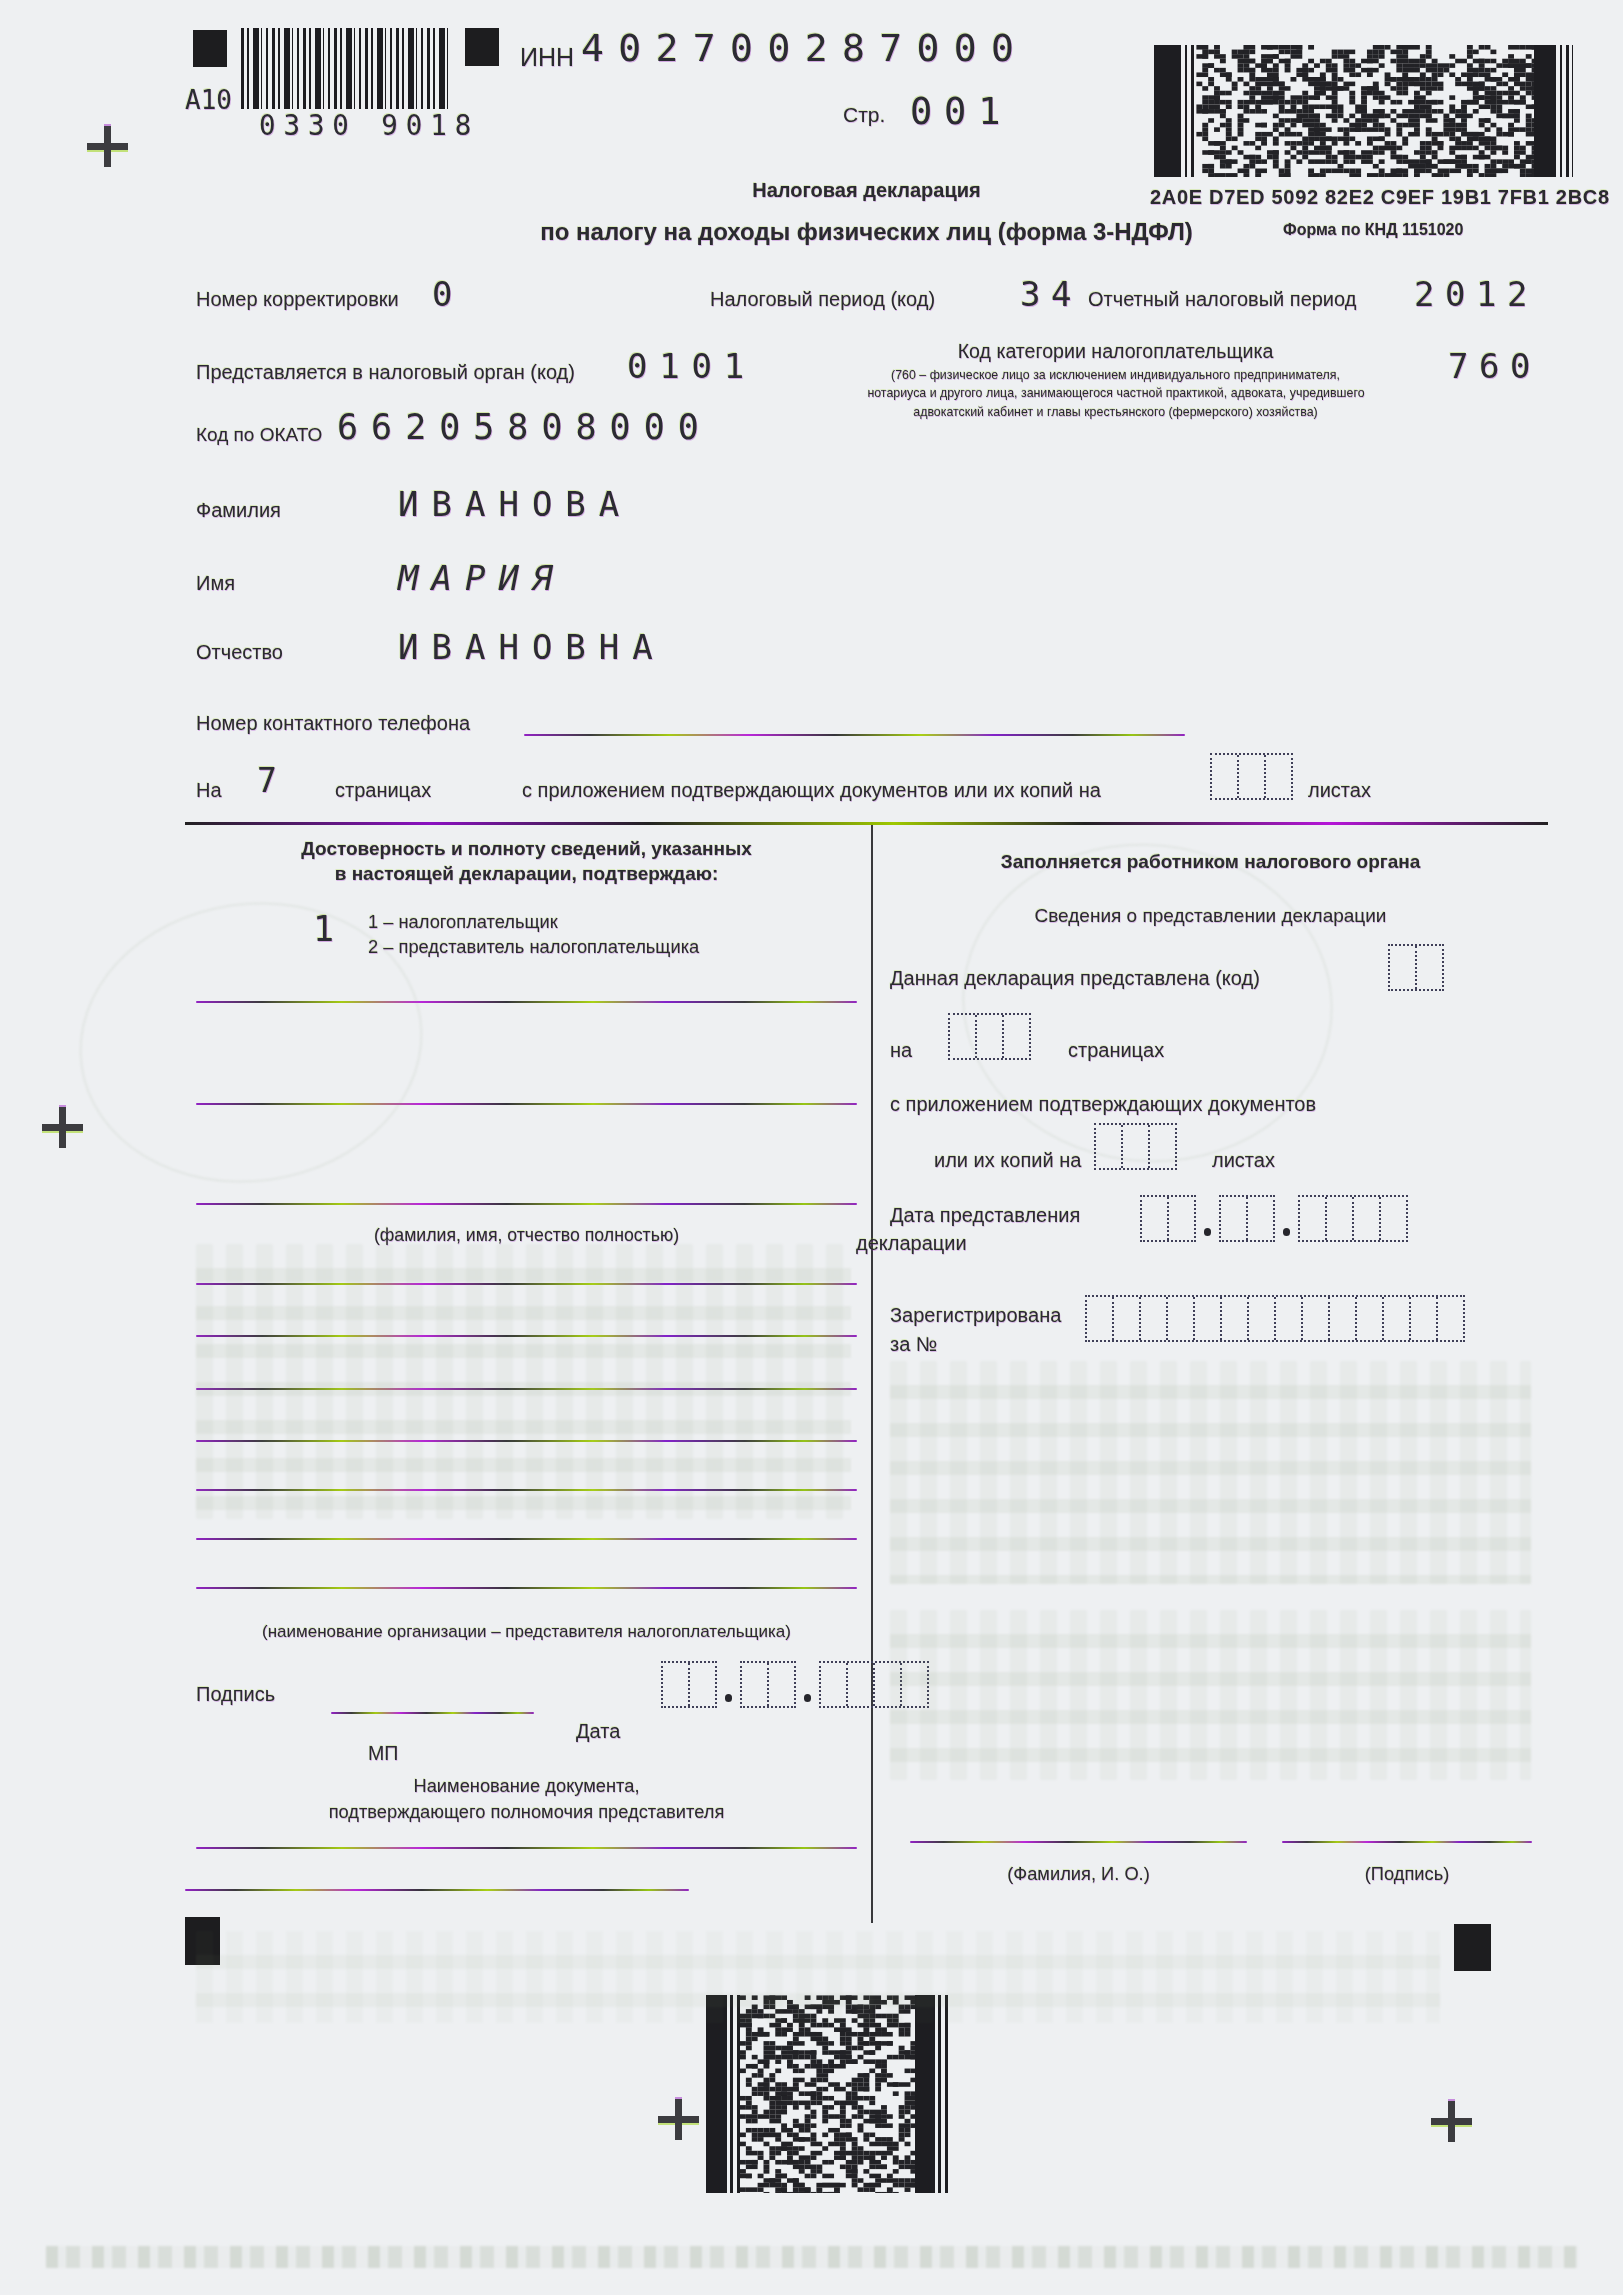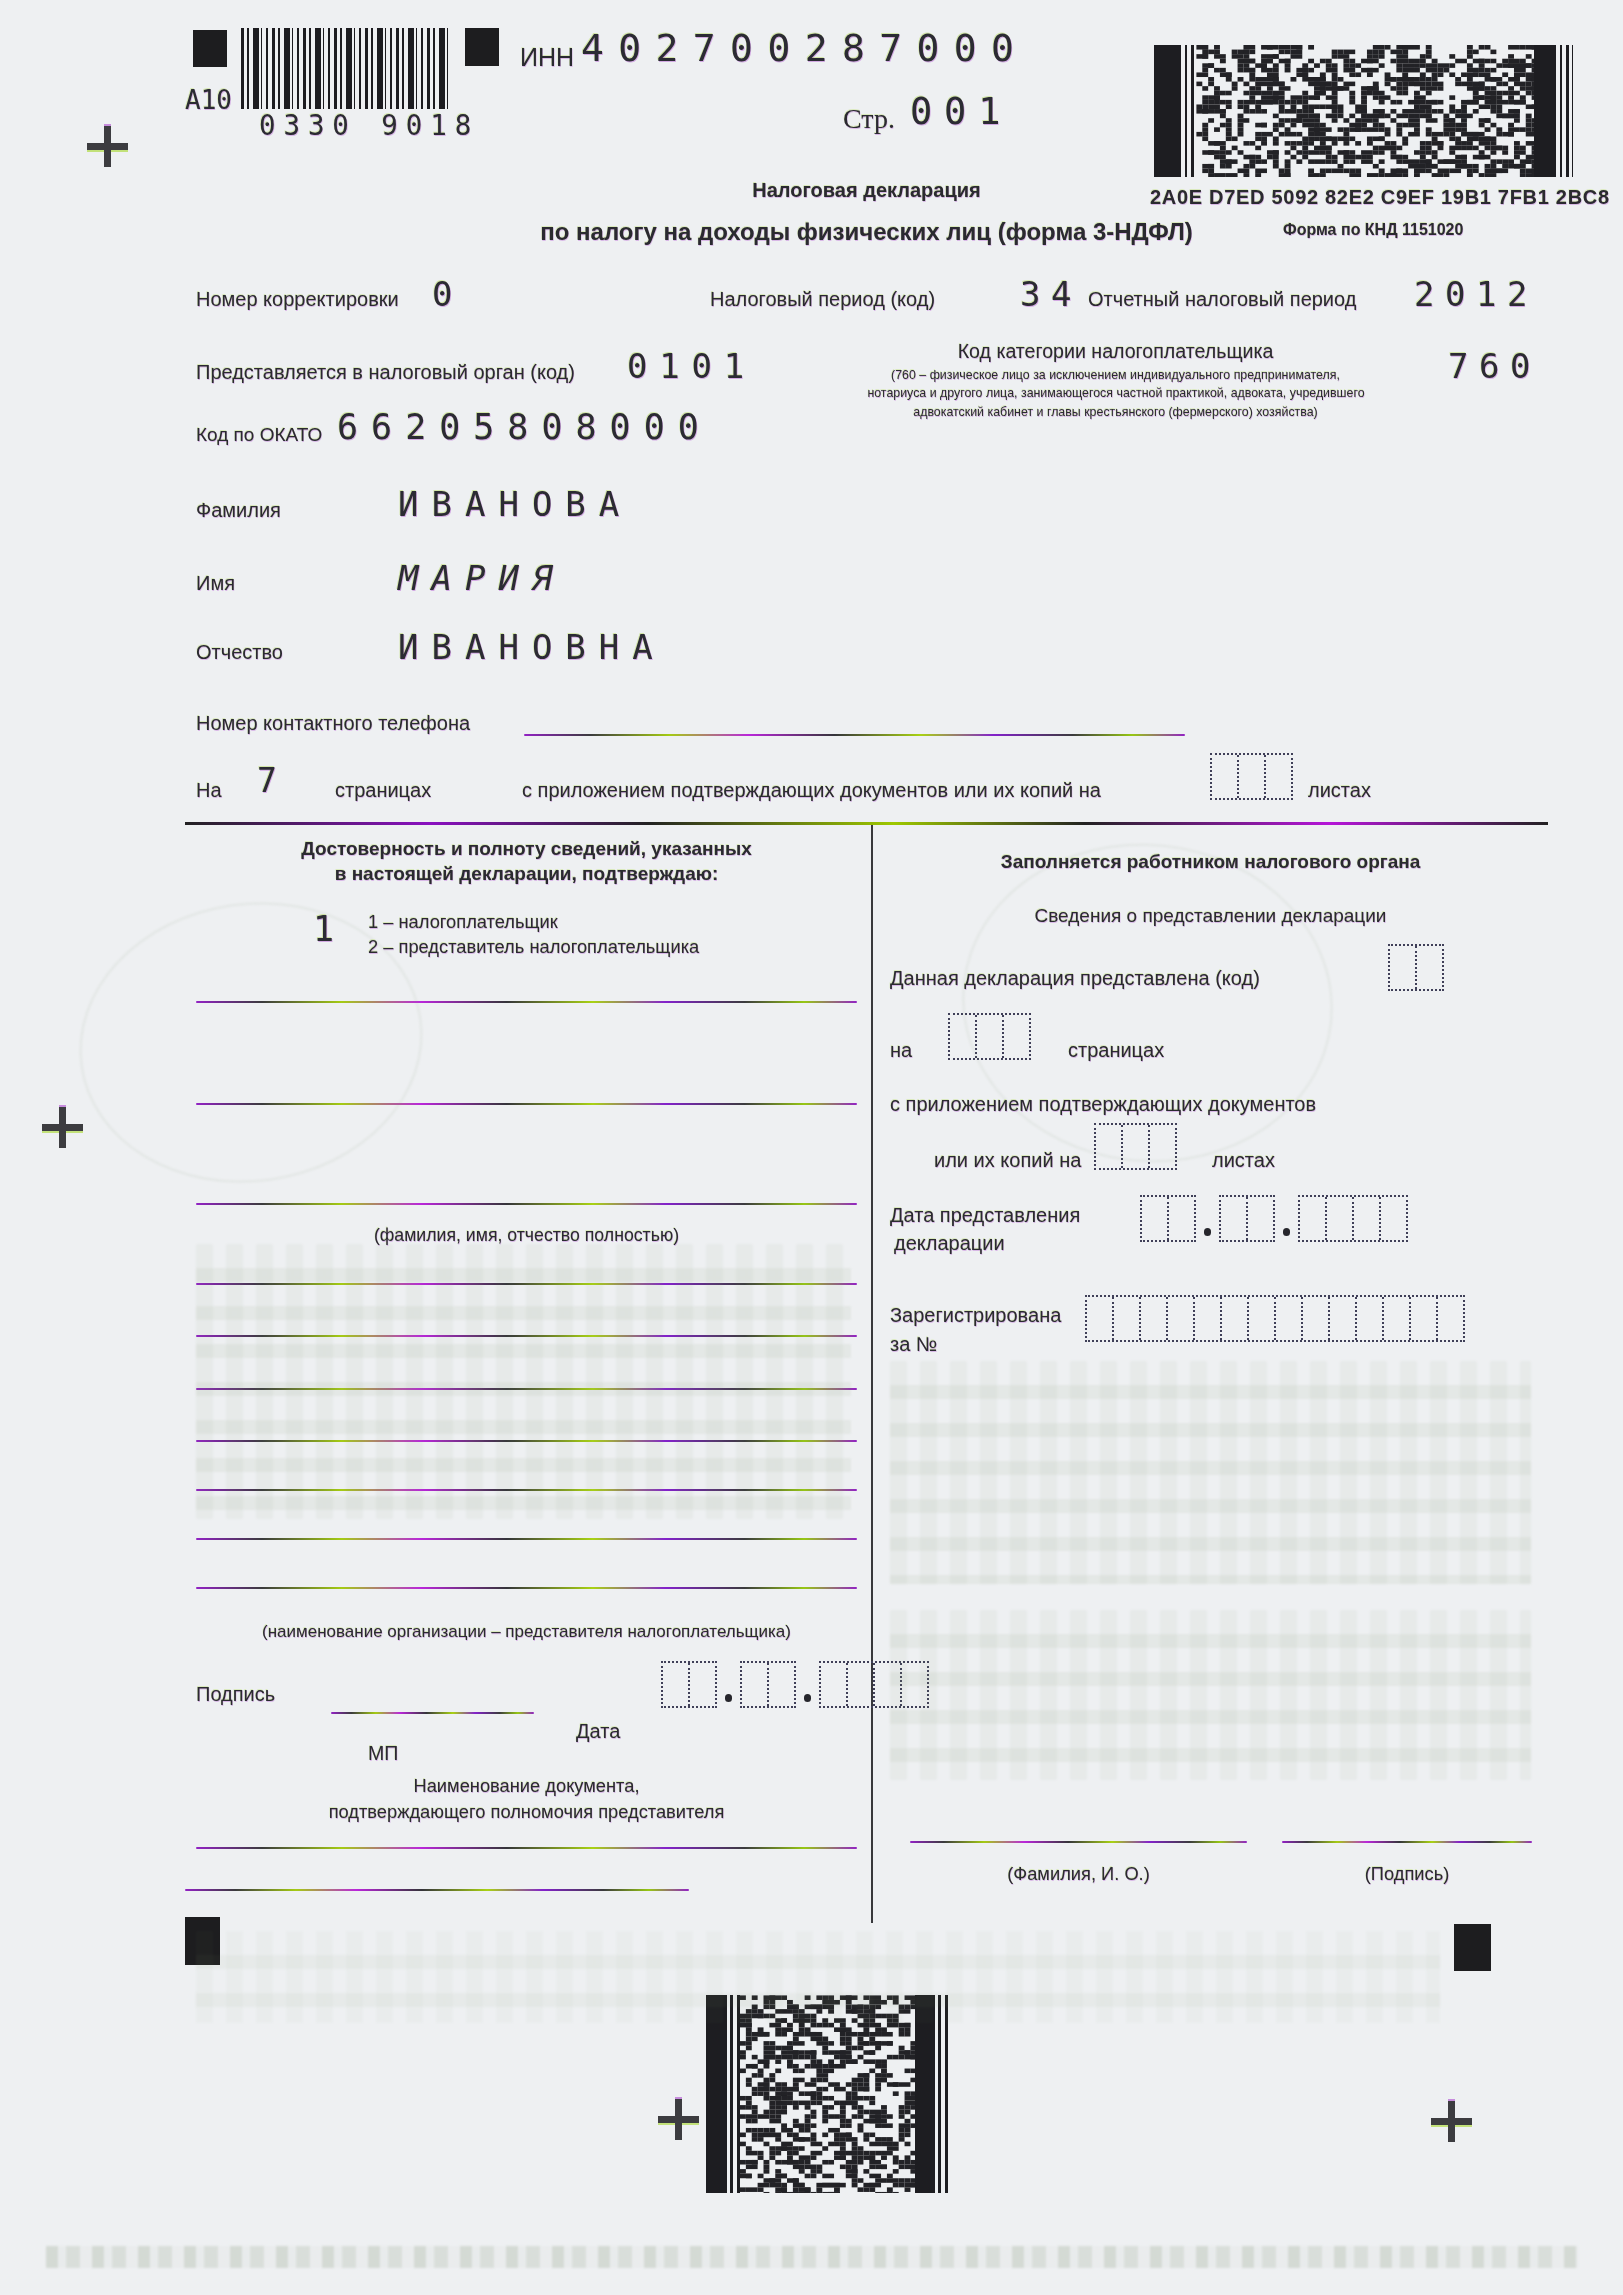--- a/index.html
+++ b/index.html
@@ -65,21 +65,21 @@
   <div class="cross" style="left:1431px;top:2101px;"></div>
 
   <div class="sq" style="left:193px;top:29.5px;width:34px;height:37px;"></div>
   <div class="bc1d" style="left:241px;top:27.5px;width:211px;height:81px;"></div>
   <div class="sq" style="left:465px;top:27.5px;width:34px;height:38px;"></div>
   <div class="code" style="left:185px;top:85px;font-size:26px;">A10</div>
   <div class="code" style="left:259px;top:109px;font-size:27.5px;letter-spacing:7.9px;">0330 9018</div>
 
   <div class="lbl" style="left:520px;top:43px;font-size:25px;">ИНН</div>
   <div class="val" style="left:581px;top:26px;font-size:38px;letter-spacing:14.4px;">402700287000</div>
-  <div class="lbl" style="left:843px;top:103px;font-size:28px;font-family:Liberation Serif, serif;">Стр.</div>
+  <div class="lbl" style="left:843px;top:103px;font-size:21px;">Стр.</div>
   <div class="val" style="left:910px;top:90px;font-size:37px;letter-spacing:11.8px;">001</div>
 
   <div class="pdf417" style="left:1154px;top:45px;width:419px;height:132px;">
     <div class="b-strip" style="width:23.6px;"></div>
     <div class="thin-strips" style="width:18.3px;"></div>
     <div class="noise"><svg xmlns="http://www.w3.org/2000/svg" width="338" height="132" viewBox="0 0 516 202">
           <rect x="0" y="0" width="18" height="7" fill="#222226"></rect>
           <rect x="9" y="0" width="9" height="7" fill="#222226"></rect>
           <rect x="27" y="0" width="9" height="7" fill="#222226"></rect>
           <rect x="72" y="0" width="18" height="7" fill="#222226"></rect>
@@ -1013,21 +1013,21 @@
 
   <div class="lbl" style="left:934px;top:1149px;">или их копий на</div>
   <div class="dbox" style="left:1094px;top:1123px;">
       <i></i>
       <i></i>
       <i></i>
     </div>
   <div class="lbl" style="left:1212px;top:1149px;">листах</div>
 
   <div class="lbl" style="left:890px;top:1204px;">Дата представления</div>
-  <div class="lbl" style="left:894px;top:1232px;">декларации</div>
+  <div class="lbl" style="left:856px;top:1232px;">декларации</div>
   <div class="dgroup" style="left:1140px;top:1195px;">
     <div class="dbox">
         <i></i>
         <i></i>
       </div>
       <div class="ddot"></div>
     <div class="dbox">
         <i></i>
         <i></i>
       </div>

